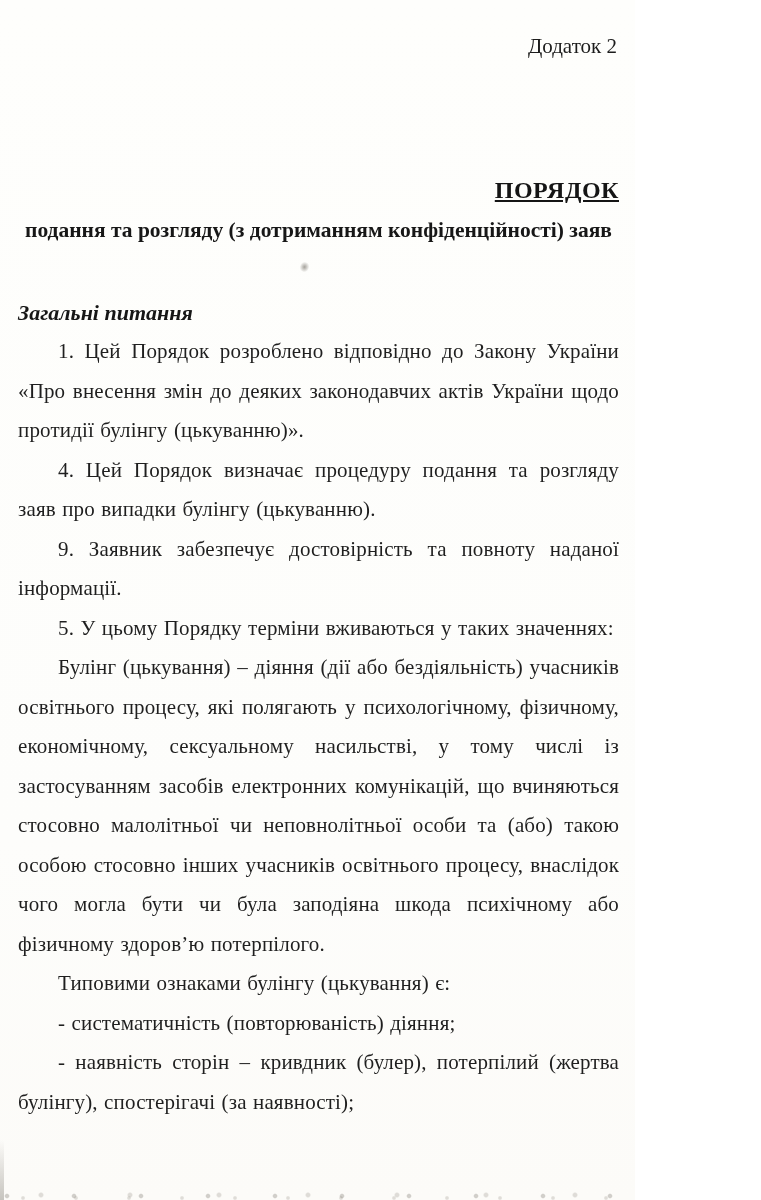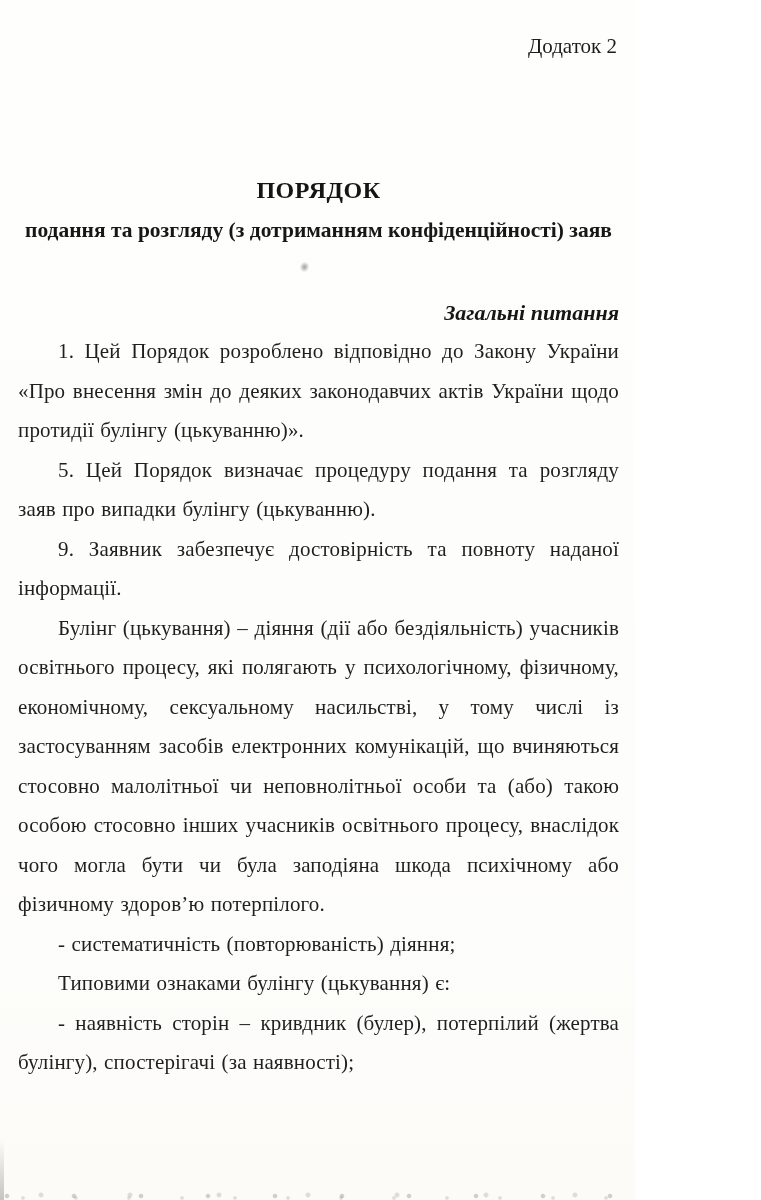--- a/index.html
+++ b/index.html
@@ -24,38 +24,39 @@
   }
   .annex {
     text-align: right;
     font-size: 21px;
     line-height: 40px;
     padding-right: 2px;
     color: #1c1c1c;
   }
   .doc-title {
     margin: 104px 0 0 0;
-    text-align: center;
+    text-align: right;
     font-size: 24px;
     font-weight: bold;
     letter-spacing: 0.5px;
     line-height: 40px;
     color: #151515;
+    text-decoration: underline;
   }
   .doc-subtitle {
     margin: 0;
     text-align: center;
     font-size: 21.5px;
     font-weight: bold;
     line-height: 40px;
     color: #171717;
   }
   .section-heading {
     margin: 46px 0 0 0;
-    text-align: right;
+    text-align: left;
     font-size: 22px;
     font-weight: bold;
     font-style: italic;
     line-height: 34px;
     color: #161616;
   }
   .body-text {
     margin-top: 2px;
   }
   .para {
@@ -113,25 +114,26 @@
   </div>
 
   <h1 class="doc-title">ПОРЯДОК</h1>
 
   <p class="doc-subtitle">подання та розгляду (з дотриманням конфіденційності) заяв</p>
 
   <h2 class="section-heading">Загальні питання</h2>
 
   <div class="body-text">
     <p class="para">1. Цей Порядок розроблено відповідно до Закону України «Про внесення змін до деяких законодавчих актів України щодо протидії булінгу (цькуванню)».</p>
-    <p class="para">5. Цей Порядок визначає процедуру подання та розгляду заяв про випадки булінгу (цькуванню).</p>
+    <p class="para">4. Цей Порядок визначає процедуру подання та розгляду заяв про випадки булінгу (цькуванню).</p>
     <p class="para">9. Заявник забезпечує достовірність та повноту наданої інформації.</p>
+    <p class="para">5. У цьому Порядку терміни вживаються у таких значеннях:</p>
     <p class="para">Булінг (цькування) – діяння (дії або бездіяльність) учасників освітнього процесу, які полягають у психологічному, фізичному, економічному, сексуальному насильстві, у тому числі із застосуванням засобів електронних комунікацій, що вчиняються стосовно малолітньої чи неповнолітньої особи та (або) такою особою стосовно інших учасників освітнього процесу, внаслідок чого могла бути чи була заподіяна шкода психічному або фізичному здоров’ю потерпілого.</p>
+    <p class="para">Типовими ознаками булінгу (цькування) є:</p>
     <p class="para">- систематичність (повторюваність) діяння;</p>
-    <p class="para">Типовими ознаками булінгу (цькування) є:</p>
     <p class="para">- наявність сторін – кривдник (булер), потерпілий (жертва булінгу), спостерігачі (за наявності);</p>
 
   </div>
 
   <div class="smudge"></div>
   <div class="scan-edge"></div>
   <div class="scan-corner"></div>
 
 </div>
 

